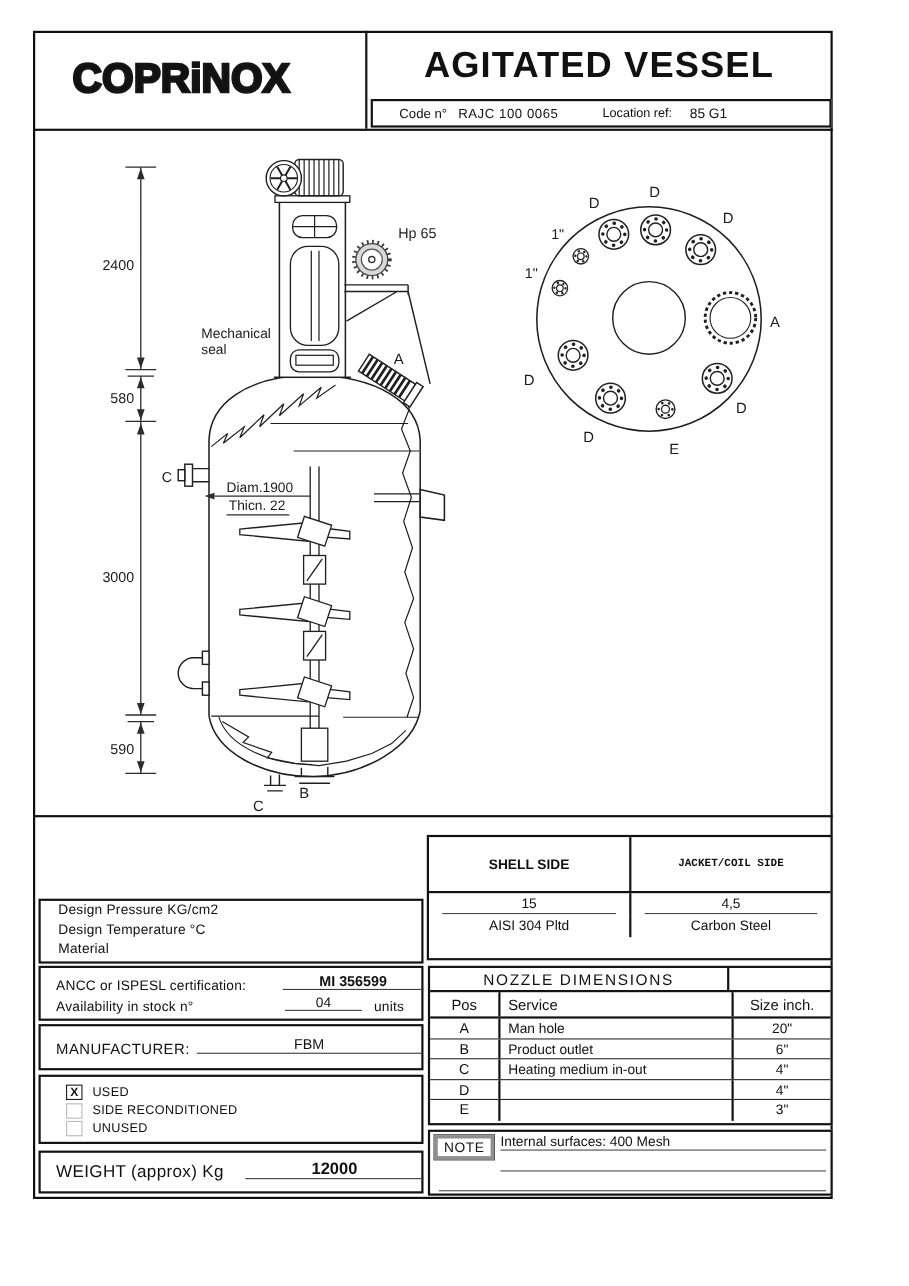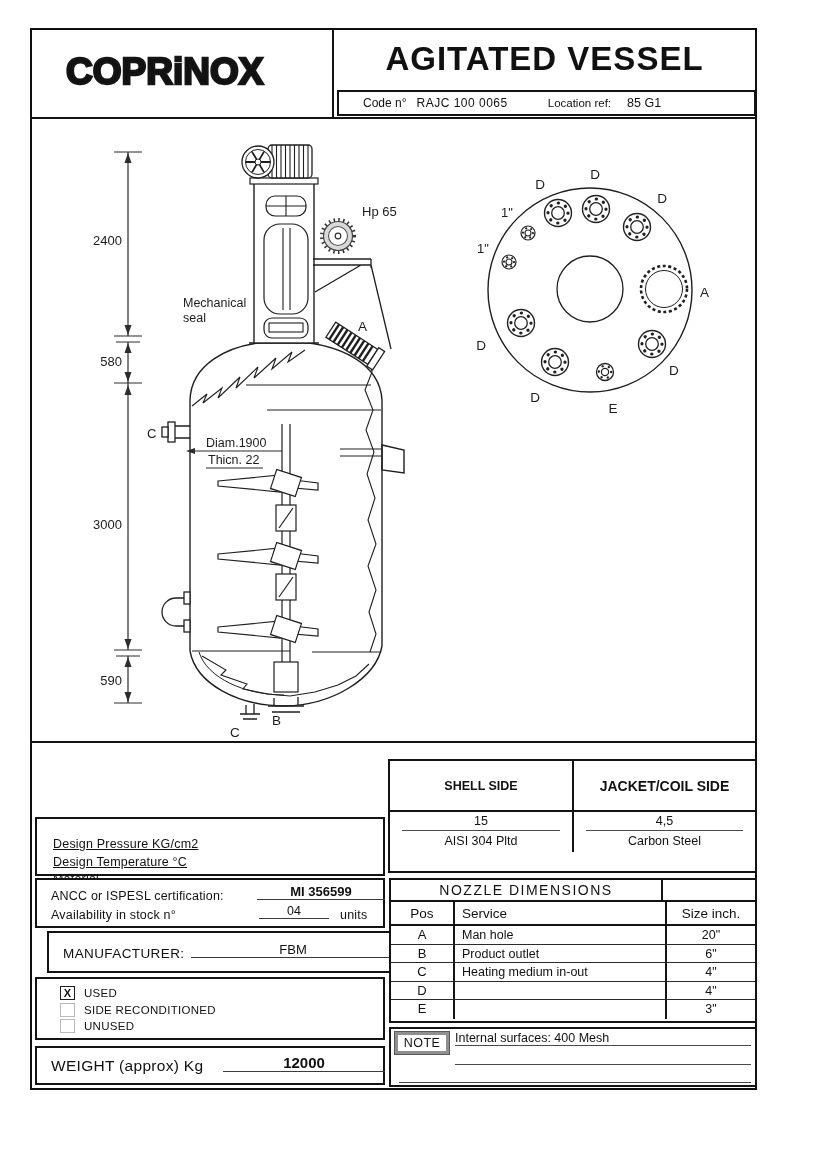--- a/index.html
+++ b/index.html
@@ -17,21 +17,21 @@
   .cap-frame { position:absolute; border:5px solid #9a9a9a; background:#fff; }
   .cap-inner { width:100%; height:100%; border:1.5px solid #131313; display:flex; align-items:center; justify-content:space-between; padding:0 6px 0 9px; }
   .cap-label { font-size:16px; letter-spacing:0.4px; }
   .cap-value { width:140px; font-size:17px; font-weight:bold; padding-bottom:1px; }
   
   .t125 { font-size:12.5px; letter-spacing:0.2px; }
   .t135 { font-size:13.5px; letter-spacing:0.4px; }
   
   .sh-head { display:flex; height:51px; border-bottom:2px solid #131313; }
   .sh-cell1 { width:184px; border-right:2px solid #131313; display:flex; align-items:center; justify-content:center; font-weight:bold; font-size:12.5px; }
-  .sh-cell2 { flex:1; display:flex; align-items:center; justify-content:center; font-weight:bold; font-size:14px; }
+  .sh-cell2 { flex:1; display:flex; align-items:center; justify-content:center; font-weight:bold; font-size:10px;font-family:Liberation Mono, monospace; }
   .sh-row { display:flex; height:20px; }
   .sh-vc1 { width:184px; border-right:2px solid #131313; }
   .sh-vc2 { flex:1; }
   .tline { margin:0 12px; height:19px; line-height:19px; border-bottom:1.2px solid #4a4a4a; font-size:12.5px; text-align:center; }
   .tline.noline { border-bottom:none; }
   
   .cbrow { position:absolute; left:23px; display:flex; align-items:center; }
   .cb { width:15px; height:14px; border:1.5px solid #b9b9b9; background:#fff; display:flex; align-items:center; justify-content:center; font-weight:bold; font-size:11px; }
   .cb.checked { border-color:#1d1d1d; }
   .cblabel { margin-left:9px; font-size:11.5px; letter-spacing:0.3px; }
@@ -229,21 +229,21 @@
     <text x="507" y="217" font-size="13" text-anchor="middle">1"</text>
     <text x="483" y="253" font-size="13" text-anchor="middle">1"</text>
     <text x="700" y="297" font-size="13.5">A</text>
     <text x="481" y="350" font-size="13.5" text-anchor="middle">D</text>
     <text x="535" y="402" font-size="13.5" text-anchor="middle">D</text>
     <text x="669" y="375" font-size="13.5">D</text>
     <text x="613" y="413" font-size="13.5" text-anchor="middle">E</text>
   </svg>
 
 
-  <div class="box" style="left:35px;top:817px;width:350px;height:59px;padding:17px 0 0 16px;text-decoration:underline;">
+  <div class="box" style="left:35px;top:817px;width:350px;height:59px;padding:0 0 0 16px;">
     <div class="t125" style="line-height:17.5px;">Design  Pressure  KG/cm2</div>
     <div class="t125" style="line-height:17.5px;">Design  Temperature   °C</div>
     <div class="t125" style="line-height:17.5px;">Material</div>
   </div>
 
   <div class="box" style="left:388px;top:759px;width:369px;height:114px;">
     <div class="sh-head">
       <div class="sh-cell1">SHELL SIDE</div>
       <div class="sh-cell2">JACKET/COIL SIDE</div>
     </div>
@@ -266,21 +266,21 @@
   </div>
 
   <div class="box" style="left:35px;top:878px;width:350px;height:50px;">
     <span class="abs t125" style="left:14px;top:9px;">ANCC  or  ISPESL certification:</span>
     <span class="abs uline" style="left:220px;top:4px;width:128px;font-size:13px;font-weight:bold;">MI 356599</span>
     <span class="abs t125" style="left:14px;top:28px;">Availability in stock n°</span>
     <span class="abs uline" style="left:222px;top:24px;width:70px;font-size:12.5px;">04</span>
     <span class="abs t125" style="left:303px;top:28px;">units</span>
   </div>
 
-  <div class="box" style="left:35px;top:931px;width:350px;height:42px;margin-left:12px;">
+  <div class="box" style="left:35px;top:931px;width:350px;height:42px;">
     <span class="abs t135" style="left:14px;top:13px;">MANUFACTURER:</span>
     <span class="abs uline" style="left:142px;top:9px;width:204px;font-size:13px;">FBM</span>
   </div>
 
   <div class="box" style="left:35px;top:977px;width:350px;height:63px;">
     <div class="cbrow" style="top:7px;">
       <span class="cb checked">X</span>
       <span class="cblabel">USED</span>
     </div>
     <div class="cbrow" style="top:23.5px;">

